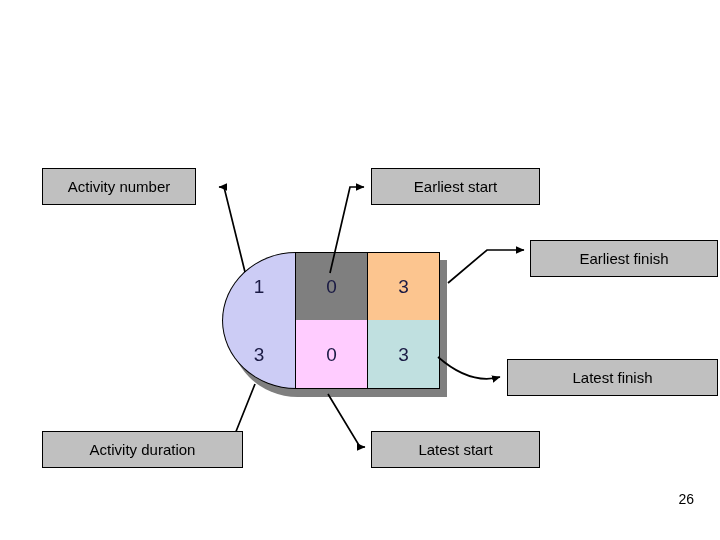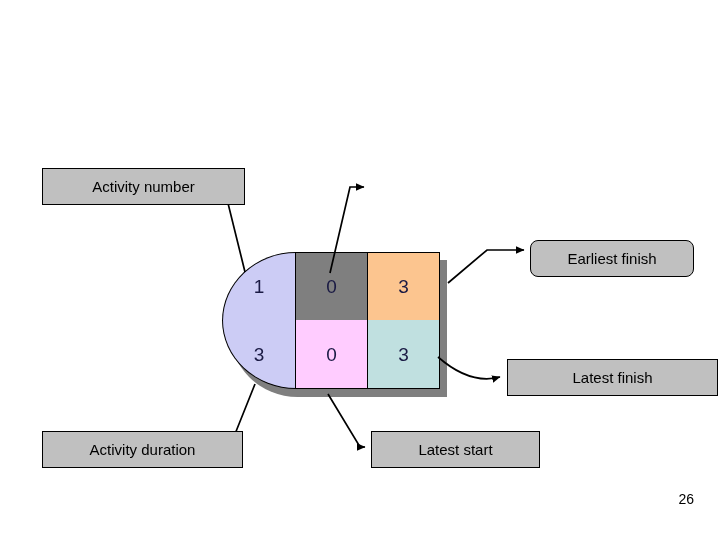--- a/index.html
+++ b/index.html
@@ -43,23 +43,23 @@
     border: 1px solid #000000;
     box-sizing: border-box;
     font-size: 15px;
     line-height: 1;
     color: #000000;
     display: flex;
     align-items: center;
     justify-content: center;
     white-space: nowrap;
   }
-  #label-activity-number { left: 42px;  top: 168px; width: 203px; height: 37px; }
+  #label-activity-number { left: 42px;  top: 168px; width: 154px; height: 37px; }
   #label-earliest-start  { left: 371px; top: 168px; width: 169px; height: 37px; }
-  #label-earliest-finish { left: 530px; top: 240px; width: 164px; height: 37px; border-radius: 8px; }
+  #label-earliest-finish { left: 530px; top: 240px; width: 188px; height: 37px; }
   #label-latest-finish   { left: 507px; top: 359px; width: 211px; height: 37px; }
   #label-latest-start    { left: 371px; top: 431px; width: 169px; height: 37px; }
   #label-activity-dur    { left: 42px;  top: 431px; width: 201px; height: 37px; }
 
   
   #node-diagram {
     position: absolute;
     left: 222px;
     top: 252px;
     width: 225px;
@@ -181,20 +181,21 @@
       <path d="M 328,394 L 360,447 L 365,447" fill="none" stroke="#000000" stroke-width="1.7" marker-end="url(#arrowR)"></path>
     </g>
 
     <g>
       <path d="M 255,384 L 229,449 L 217,449" fill="none" stroke="#000000" stroke-width="1.7" marker-end="url(#arrowL)"></path>
     </g>
   </svg>
 
   <div class="label-box" id="label-activity-number">Activity number</div>
 
+  <div class="label-box" id="label-earliest-start">Earliest start</div>
 
   <div class="label-box" id="label-earliest-finish">Earliest finish</div>
 
   <div class="label-box" id="label-latest-start">Latest start</div>
 
   <div class="label-box" id="label-latest-finish">Latest finish</div>
 
   <div class="label-box" id="label-activity-dur">Activity duration</div>
 
   <div id="page-number">26</div>

